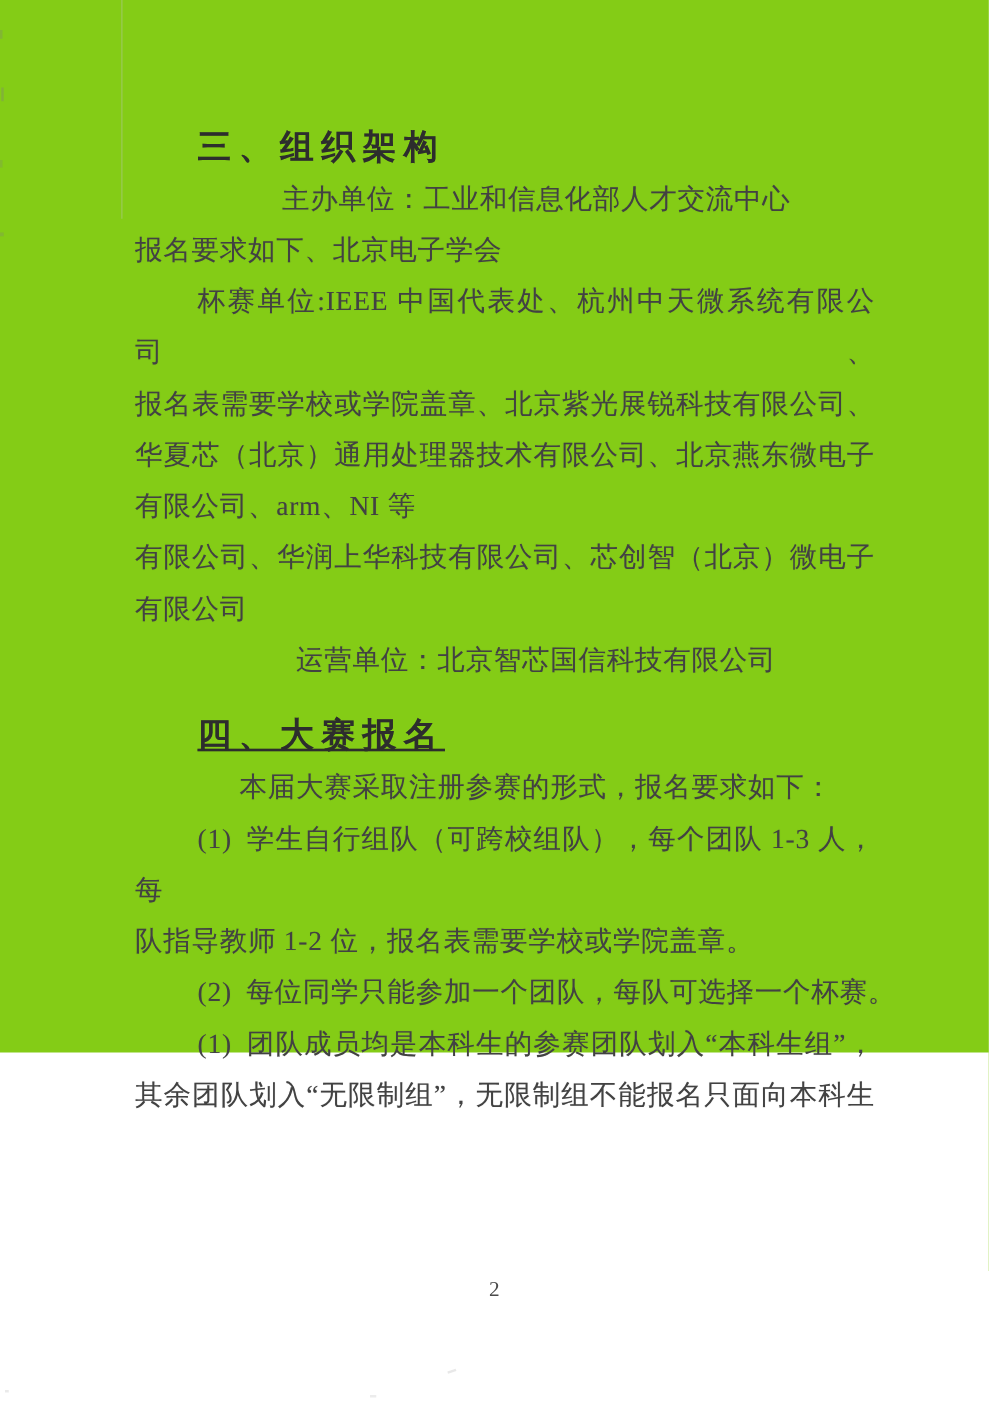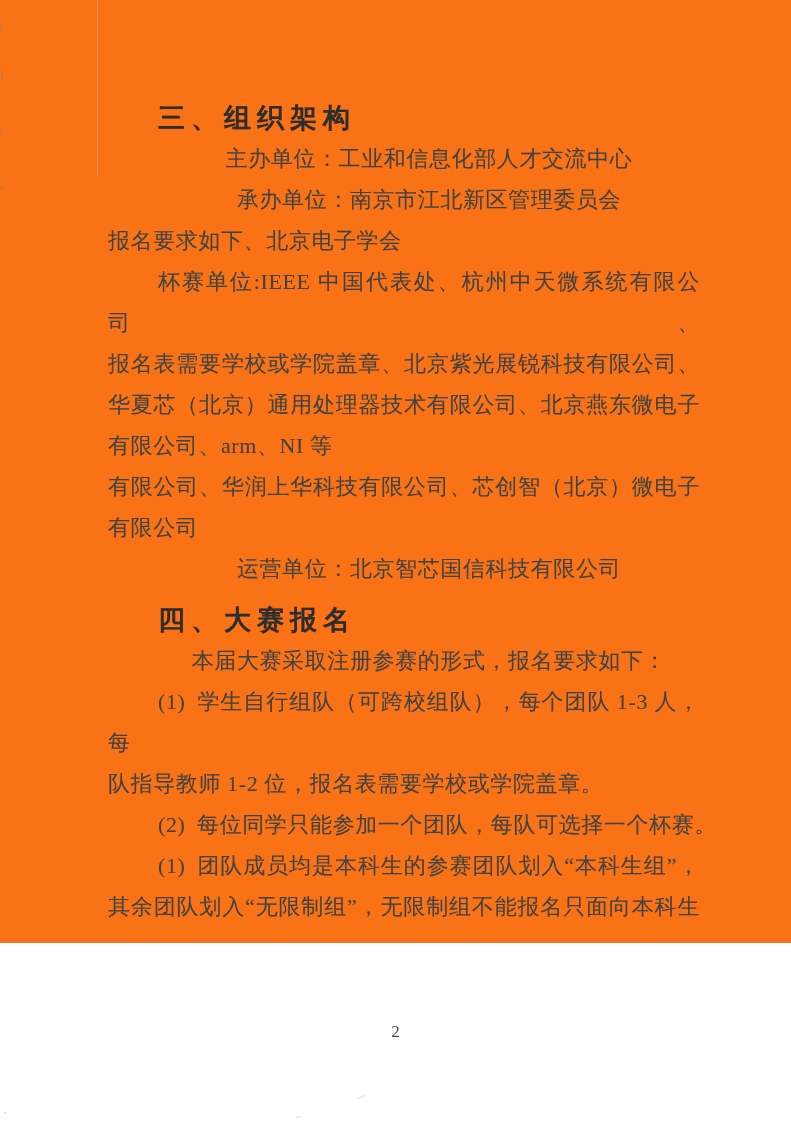--- a/index.html
+++ b/index.html
@@ -3,21 +3,21 @@
 <meta charset="utf-8">
 <style>
   html,body{margin:0;padding:0;}
   body{
     width:791px;height:1121px;
     background:#ffffff;
     font-family:"Liberation Serif","DejaVu Serif",serif;
     overflow:hidden;
   }
   .page{
-    position:relative;width:791px;height:943px;background:#f97316;
+    position:relative;width:791px;height:842px;background:#84cc16;
   }
   .content{
     position:absolute;left:108px;top:97px;width:592px;
     color:#424242;
   }
   .line{
     font-size:22px;
     line-height:41px;
     letter-spacing:0.6px;
     white-space:nowrap;
@@ -32,21 +32,21 @@
   .h{
     font-family:"DejaVu Sans","Liberation Sans",sans-serif;
     font-weight:bold;
     color:#2d2d2d;
     font-size:27px;
     letter-spacing:6px;
     line-height:41px;
     text-indent:50px;
     text-shadow:0 0 0.5px rgba(45,45,45,0.4);
   }
-  .h2{ margin-top:10px; }
+  .h2{ margin-top:20px;text-decoration:underline; }
   .page-number{
     position:absolute;left:0;top:1022px;width:791px;
     text-align:center;
     font-size:17px;color:#4a4a4a;
     font-family:"Liberation Serif","DejaVu Serif",serif;
   }
   
   .artifact{ position:absolute;pointer-events:none; }
   .a-vline{ left:97px;top:0;width:1px;height:175px;background:rgba(195,198,205,0.35); }
   .a-speck1{ left:0;top:24px;width:2px;height:7px;background:rgba(125,125,130,0.28); }
@@ -69,21 +69,20 @@
   <div class="artifact a-speck4"></div>
   <div class="artifact a-speck5"></div>
   <div class="artifact a-speck6"></div>
   <div class="artifact a-speck7"></div>
 
   <div class="content">
 
     <div class="h">三、组织架构</div>
 
     <div class="line ind">主办单位：工业和信息化部人才交流中心</div>
-    <div class="line ind">承办单位：南京市江北新区管理委员会</div>
     <div class="line">报名要求如下、北京电子学会</div>
     <div class="line ind j">杯赛单位:IEEE 中国代表处、杭州中天微系统有限公司、</div>
     <div class="line j">报名表需要学校或学院盖章、北京紫光展锐科技有限公司、</div>
     <div class="line j">华夏芯（北京）通用处理器技术有限公司、北京燕东微电子</div>
     <div class="line">有限公司、arm、NI 等</div>
     <div class="line j">有限公司、华润上华科技有限公司、芯创智（北京）微电子</div>
     <div class="line">有限公司</div>
     <div class="line ind">运营单位：北京智芯国信科技有限公司</div>
 
     <div class="h h2">四、大赛报名</div>

